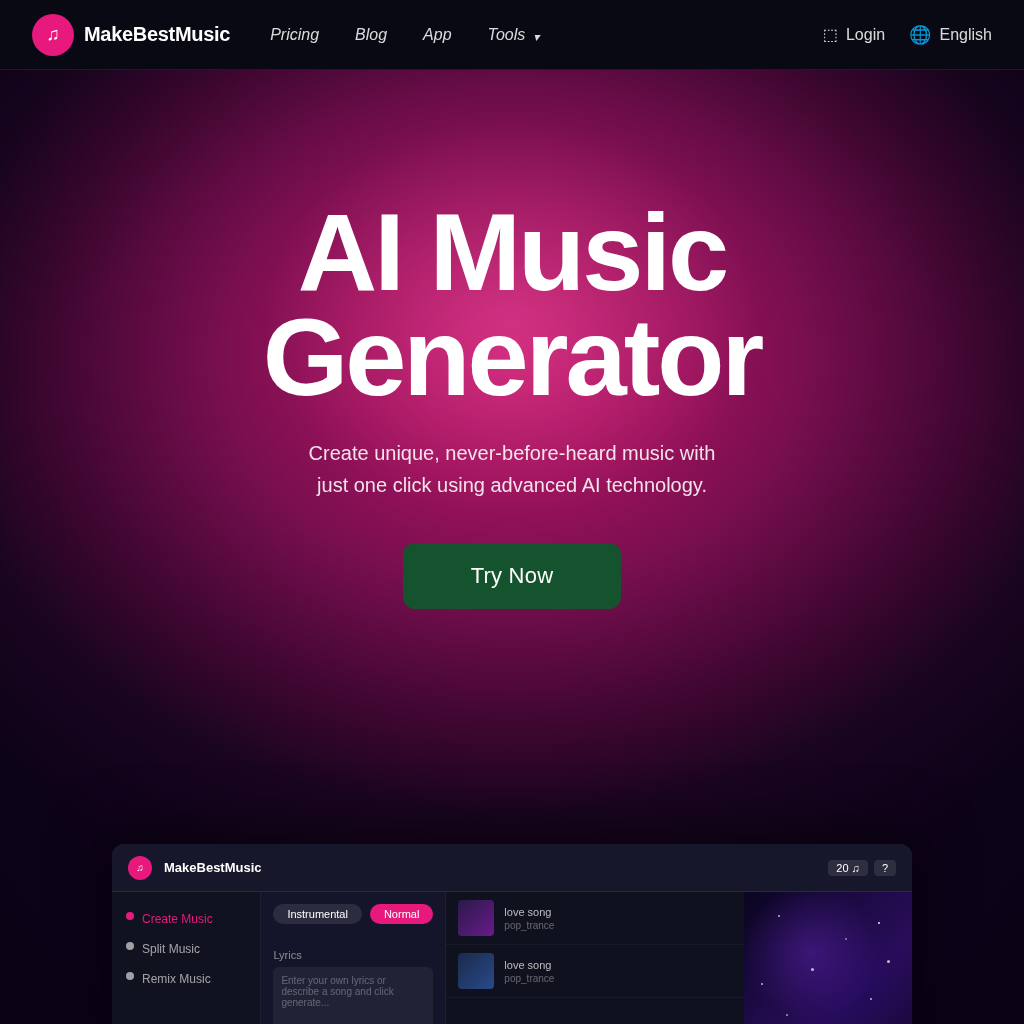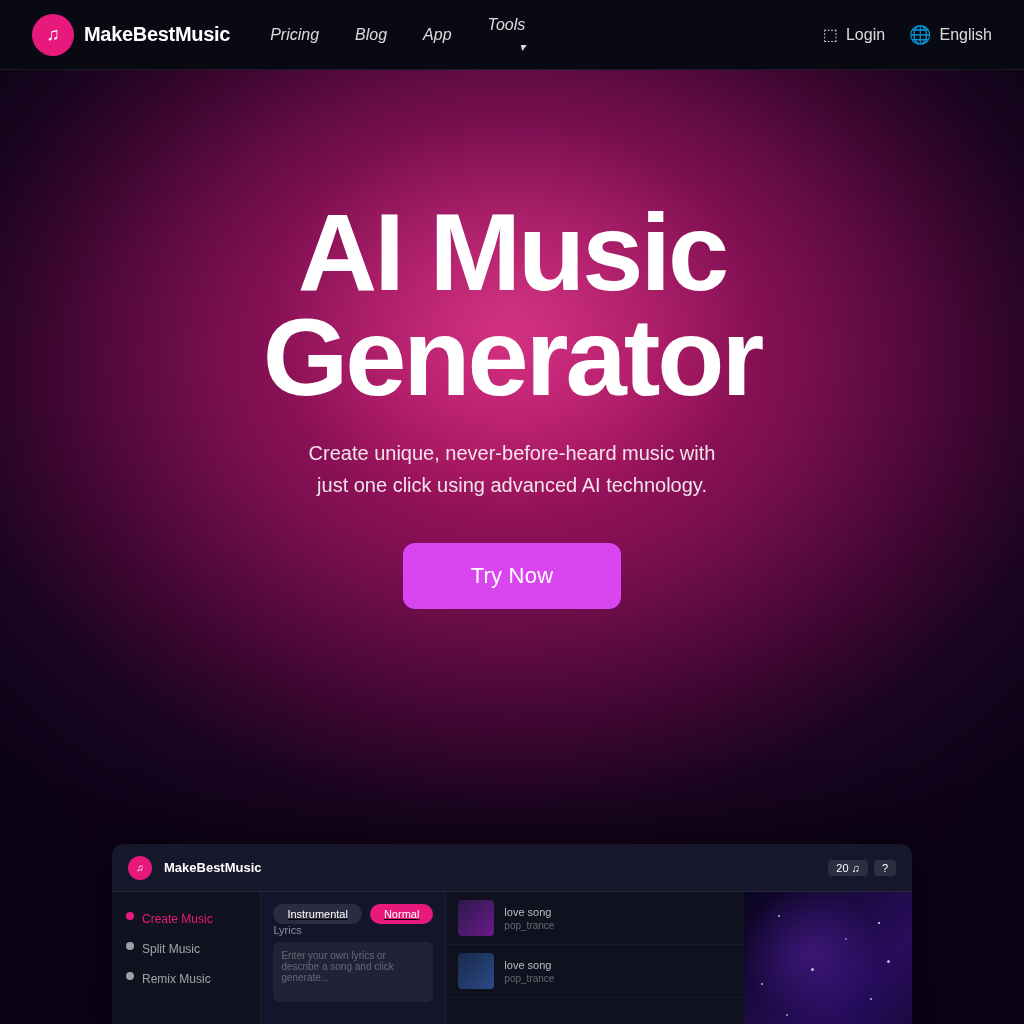--- a/index.html
+++ b/index.html
@@ -68,21 +68,20 @@
       cursor: pointer;
     }
 
     .nav-tools {
       display: flex;
       align-items: flex-end;
       gap: 6px;
       color: rgba(255,255,255,0.85);
       font-size: 16px;
       cursor: pointer;
-      flex-direction: column;
     }
 
     .chevron {
       font-size: 12px;
       margin-left: 2px;
     }
 
     .nav-right {
       display: flex;
       align-items: center;
@@ -168,21 +167,21 @@
     .hero-subtitle {
       font-size: 20px;
       color: rgba(255,255,255,0.88);
       line-height: 1.6;
       max-width: 420px;
       margin-bottom: 42px;
       font-weight: 400;
     }
 
     .hero-cta {
-      background: #d946ef;
+      background: #14532d;
       color: white;
       border: none;
       border-radius: 12px;
       padding: 20px 68px;
       font-size: 22px;
       font-weight: 500;
       cursor: pointer;
       letter-spacing: 0.2px;
     }
 
@@ -279,22 +278,21 @@
 
     .app-main {
       flex: 1;
       background: #14152a;
       padding: 12px;
     }
 
     .app-controls {
       display: flex;
       gap: 8px;
-      margin-bottom: 0;
-      text-decoration: underline;
+      margin-bottom: 25px;
     }
 
     .app-ctrl-btn {
       padding: 4px 14px;
       border-radius: 20px;
       font-size: 11px;
       color: white;
       background: rgba(255,255,255,0.1);
     }
 

